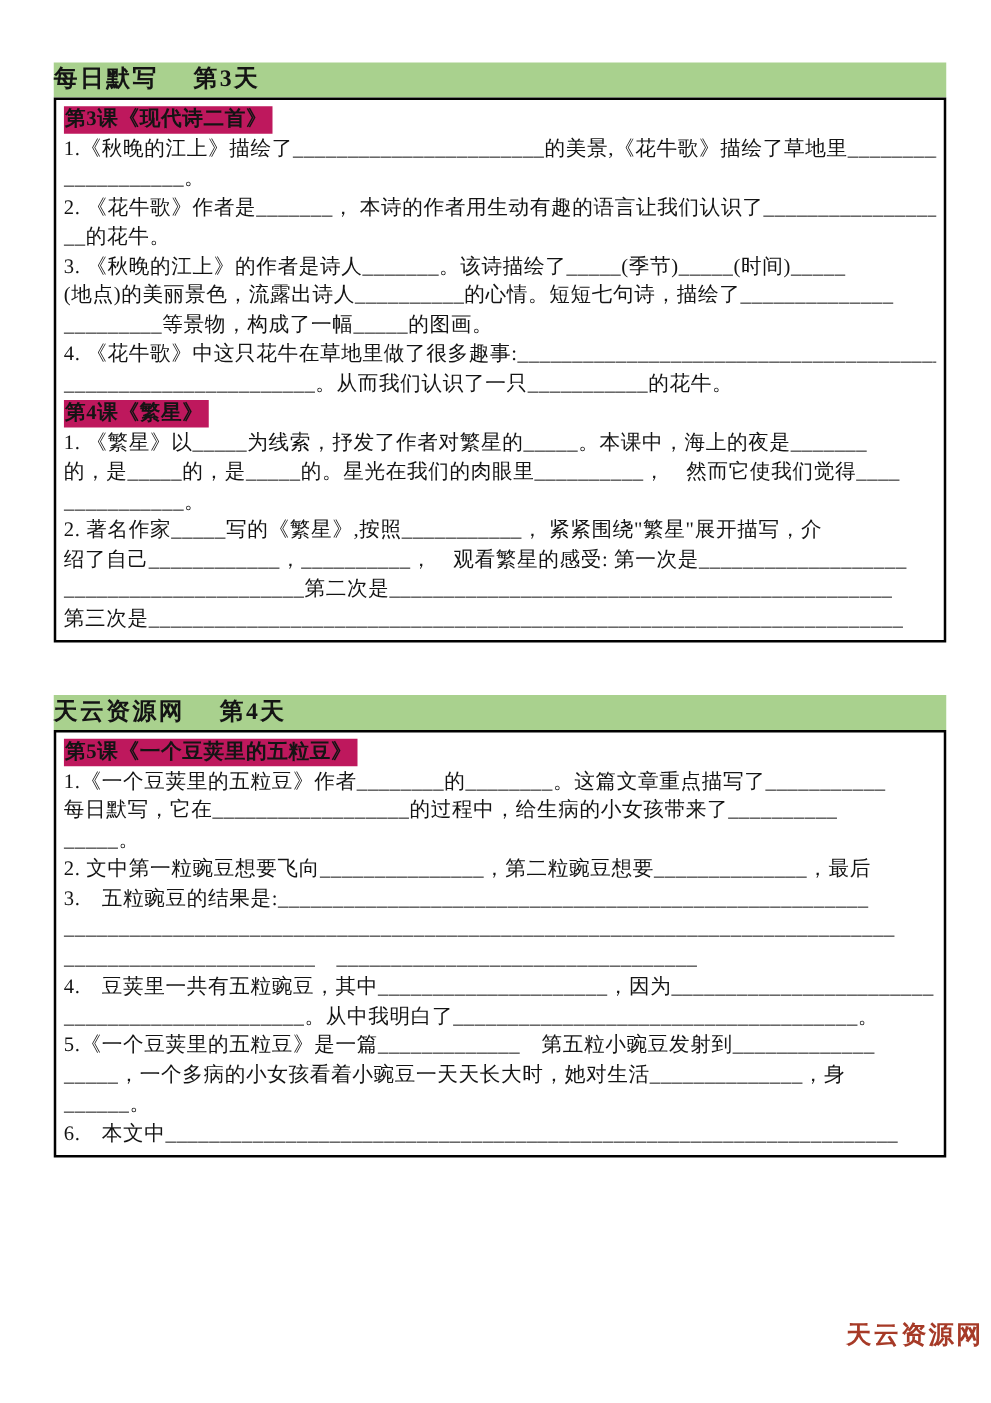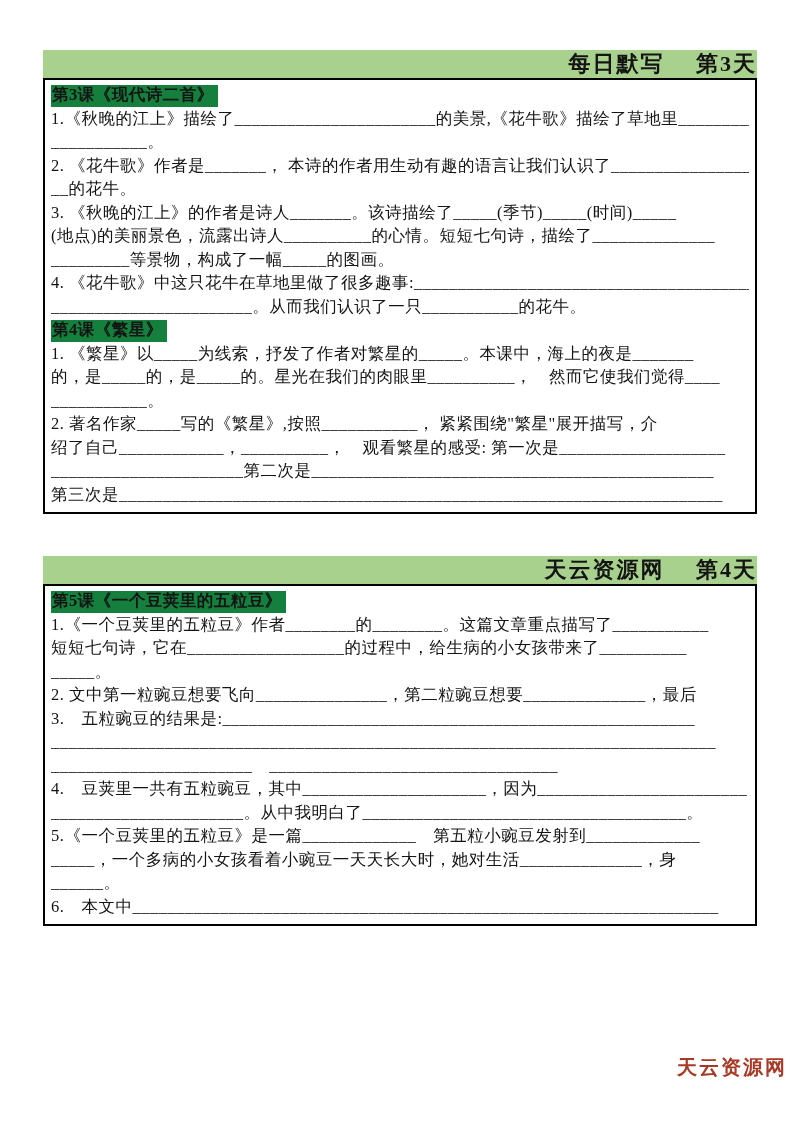--- a/index.html
+++ b/index.html
@@ -19,40 +19,40 @@
     position: absolute;
     left: 43px;
     width: 714px;
   }
   .sheet.s1 { top: 50px; }
   .sheet.s2 { top: 556px; }
   .band {
     background: #a9d18e;
     height: 28px;
     line-height: 28px;
-    text-align: right;
+    text-align: left;
     font-weight: bold;
-    font-size: 22px;
+    font-size: 19px;
     letter-spacing: 2px;
   }
   .tbl {
     border: 2px solid #000000;
     background: #ffffff;
     padding: 3px 6px 6px 6px;
     box-sizing: border-box;
   }
   .line {
     font-size: 16.5px;
     line-height: 23.5px;
     white-space: nowrap;
     overflow: hidden;
     letter-spacing: 0.5px;
   }
   .lesson-title .hl {
-    background: #15803d;
+    background: #be185d;
     font-weight: bold;
     padding: 0 4px 11px 1px;
   }
   .red { color: #d0614e; }
   .indent { padding-left: 285px; }
   .watermark {
     position: absolute;
     right: 6px;
     top: 1054px;
     font-size: 20px;
@@ -97,21 +97,21 @@
 </div>
 
 <div class="sheet s2">
   <div class="band">天云资源网　 第4天</div>
   <div class="tbl">
 
     <div class="line lesson-title">
       <span class="hl">第5课《一个豆荚里的五粒豆》</span>
     </div>
     <div class="line">1.《一个豆荚里的五粒豆》作者________的________。这篇文章重点描写了___________</div>
-    <div class="line">短短七句诗，它在__________________的过程中，给生病的小女孩带来了__________</div>
+    <div class="line">每日默写，它在__________________的过程中，给生病的小女孩带来了__________</div>
     <div class="line">_____。</div>
     <div class="line">2. 文中第一粒豌豆想要飞向_______________，第二粒豌豆想要______________，最后</div>
     <div class="line">3.　五粒豌豆的结果是:______________________________________________________</div>
     <div class="line">____________________________________________________________________________</div>
     <div class="line">_______________________　_________________________________</div>
     <div class="line">4.　豆荚里一共有五粒豌豆，其中_____________________，因为________________________</div>
     <div class="line">______________________。从中我明白了_____________________________________。</div>
     <div class="line">5.《一个豆荚里的五粒豆》是一篇_____________　第五粒小豌豆发射到_____________</div>
     <div class="line">_____，一个多病的小女孩看着小豌豆一天天长大时，她对生活______________，身</div>
     <div class="line">______。</div>

